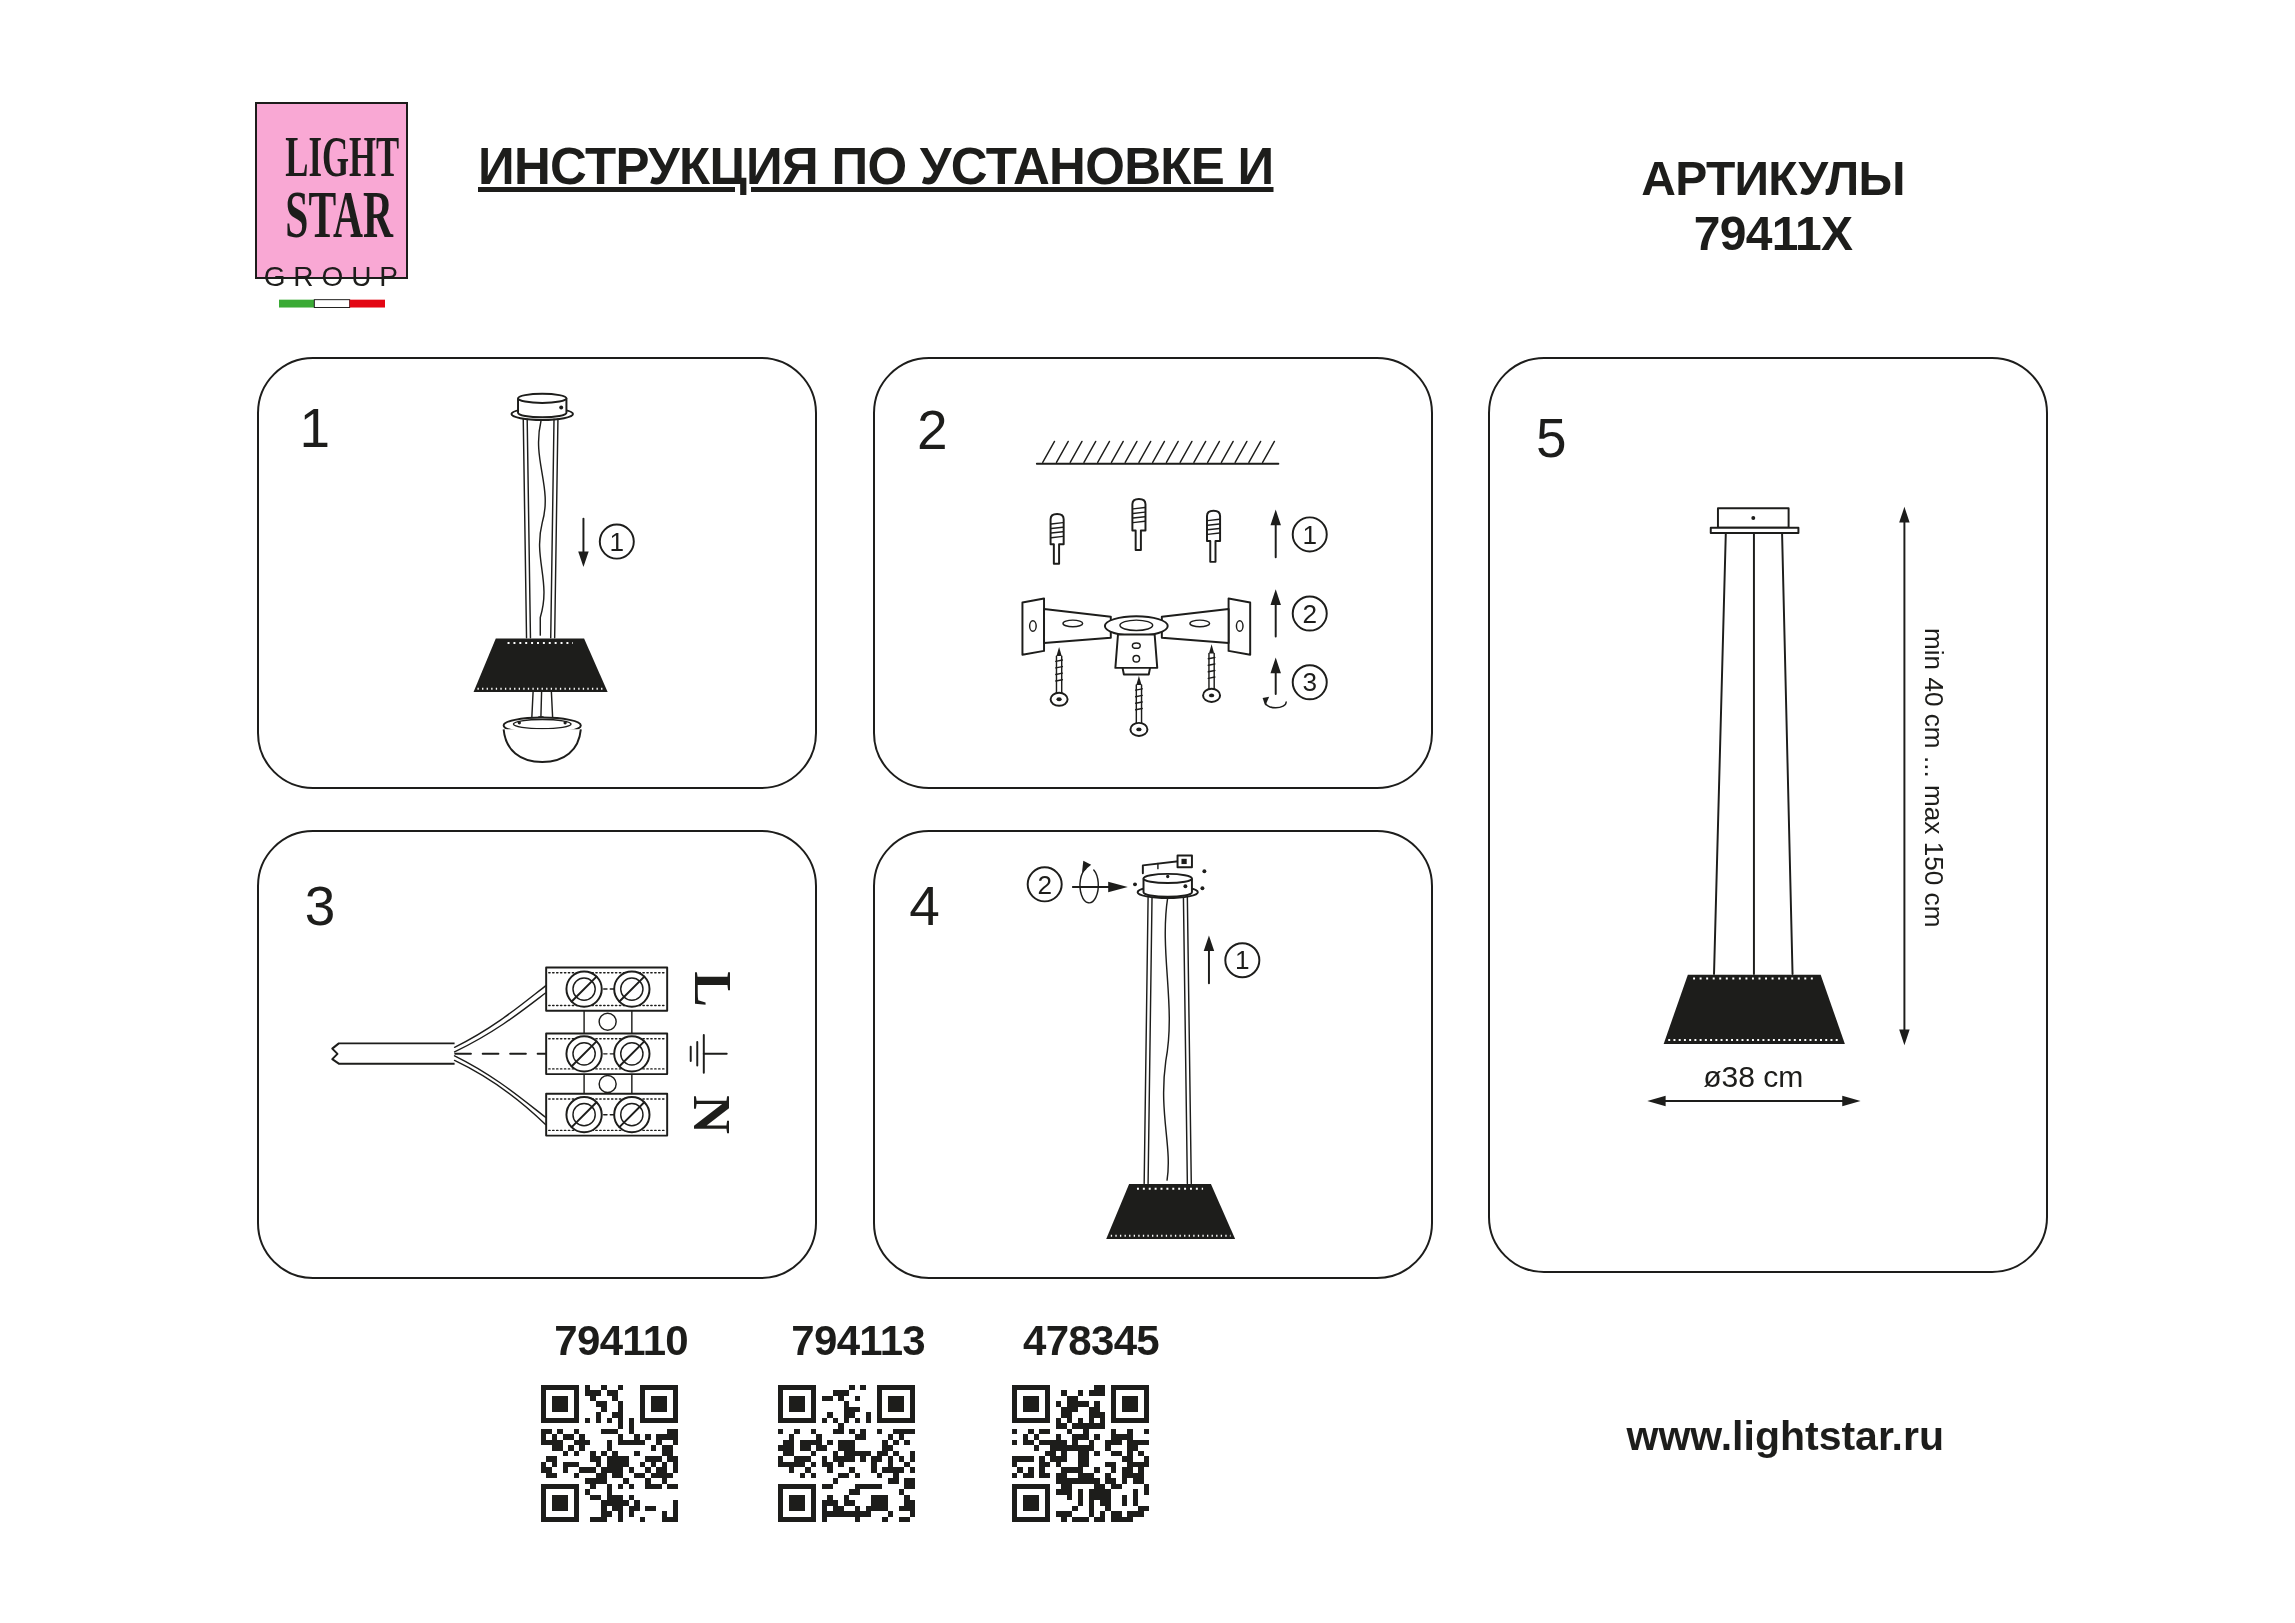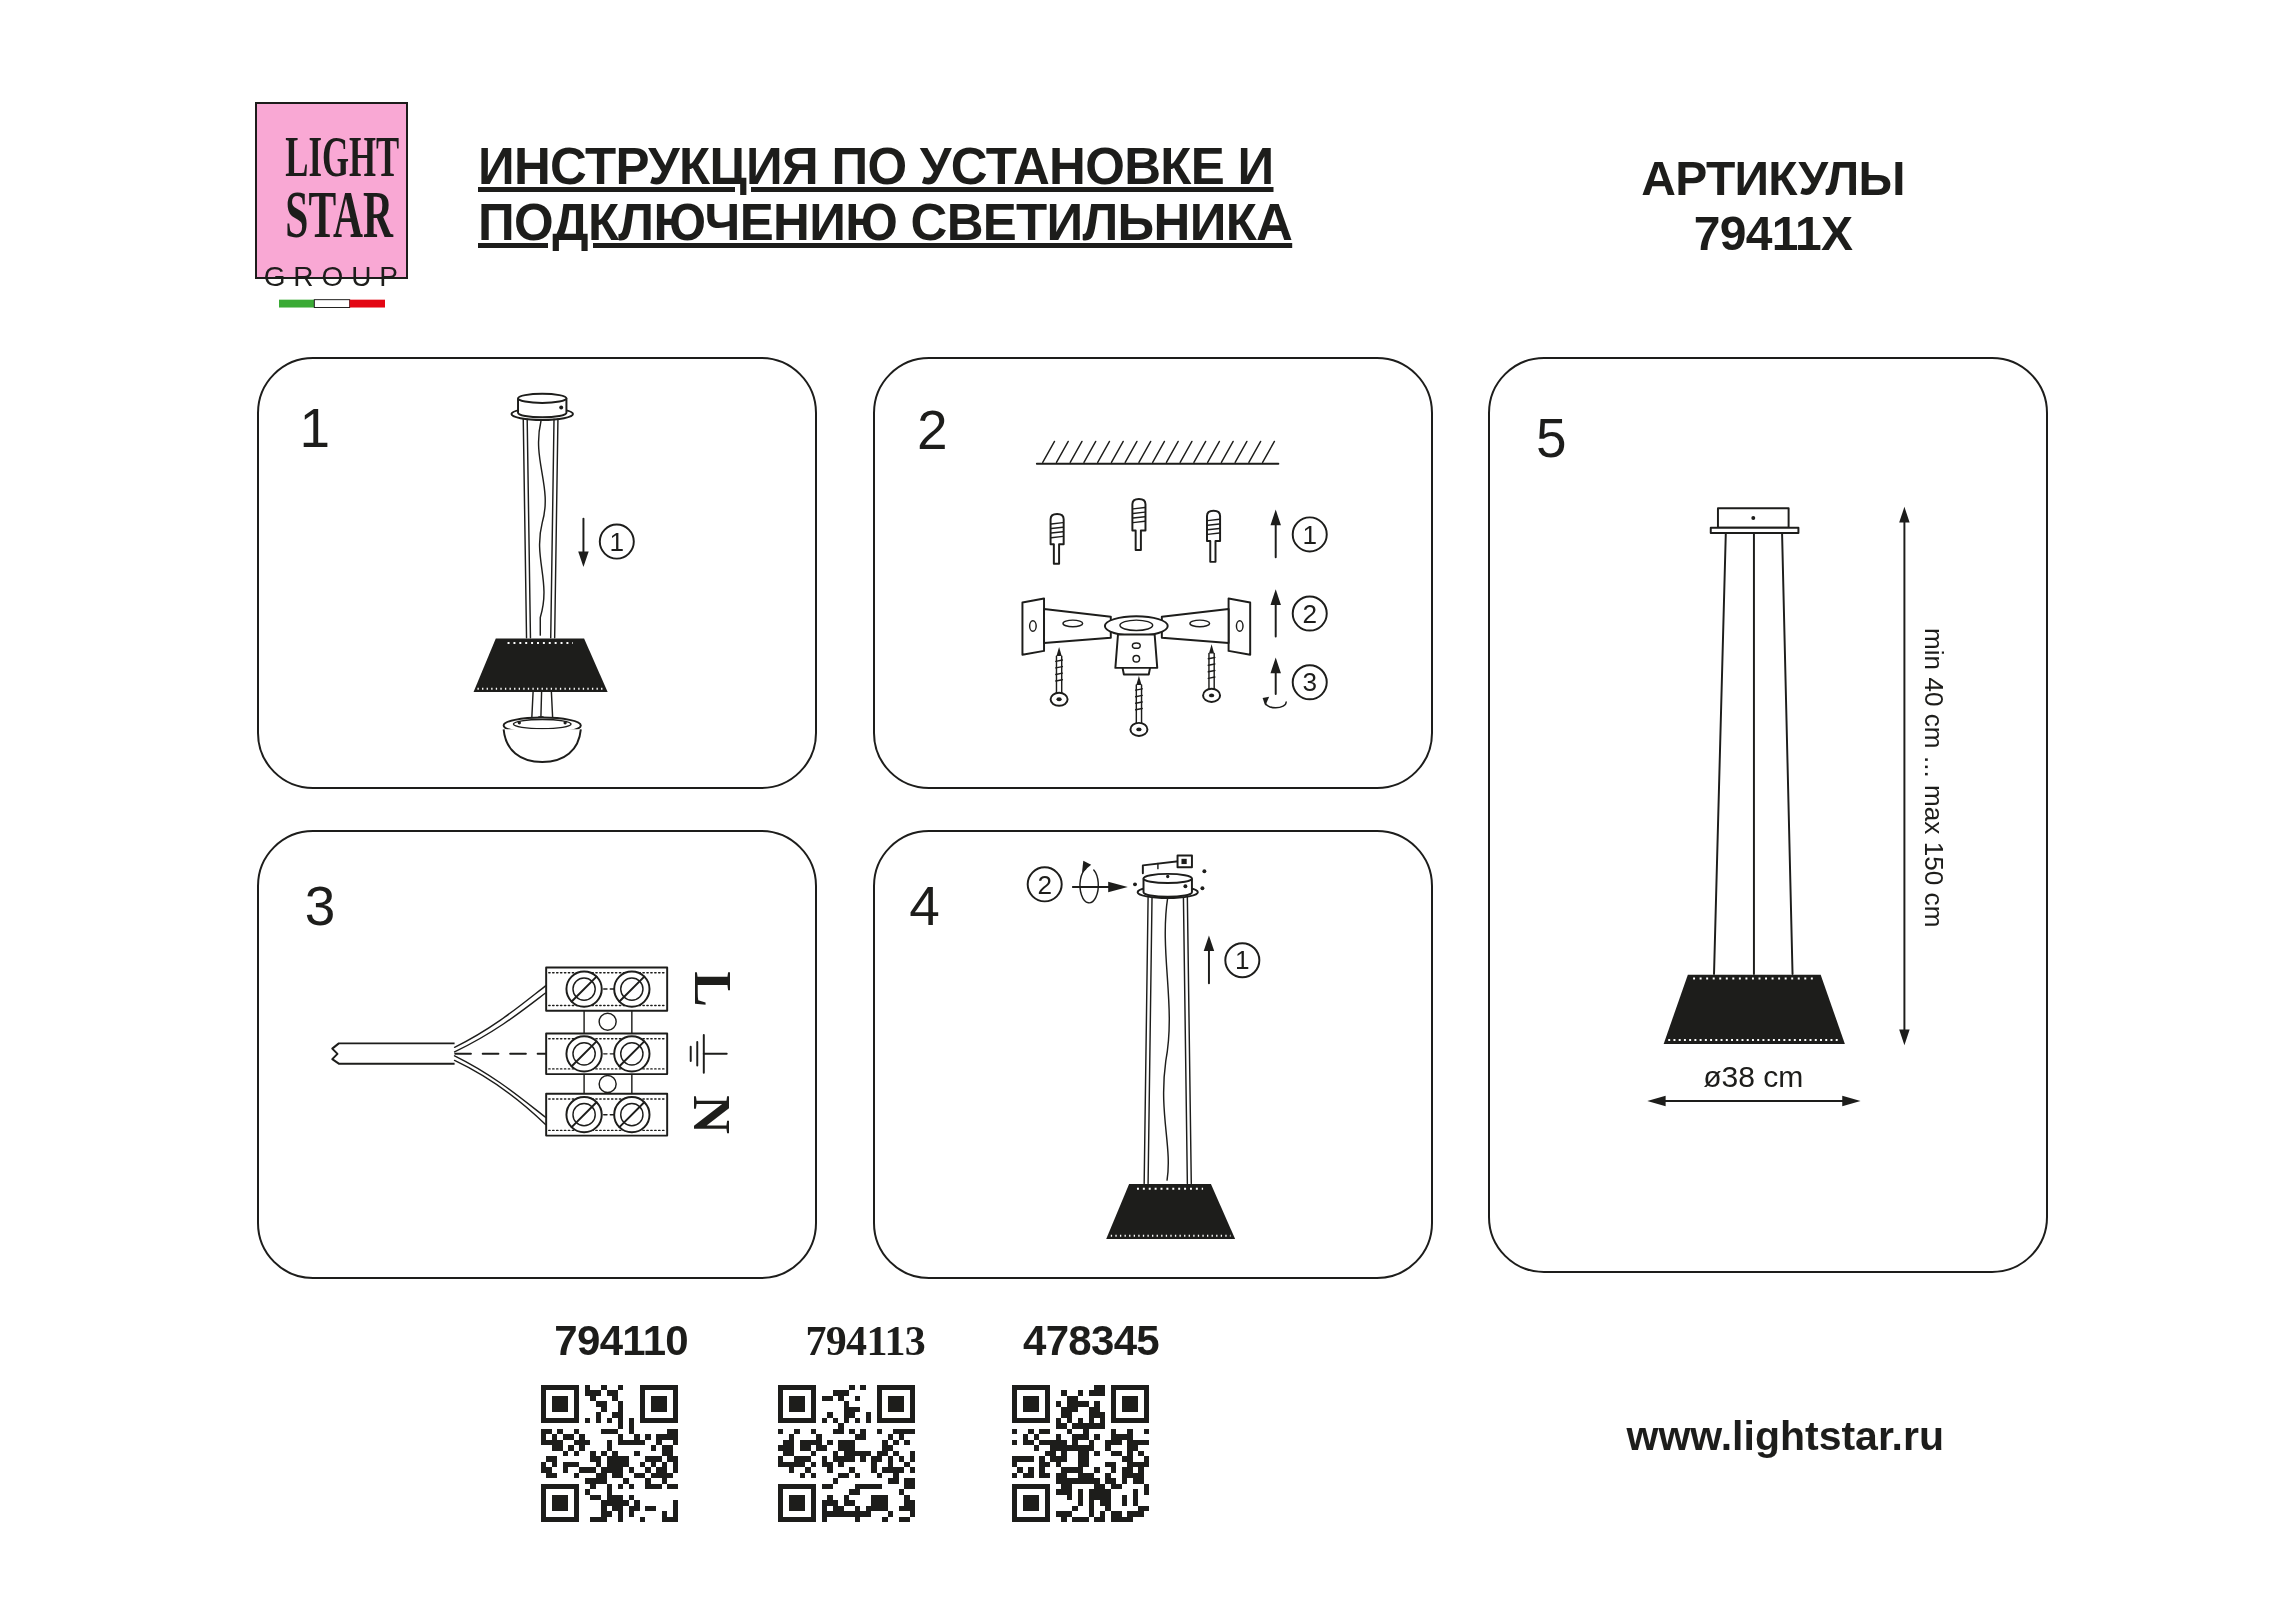--- a/index.html
+++ b/index.html
@@ -67,21 +67,20 @@
   <div class="logo-word logo-l3">GROUP</div>
   <svg class="logo-flag" width="106" height="9.2" viewBox="0 0 162 14">
     <rect x="0" y="1" width="54" height="12" fill="#3aaa35"></rect>
     <rect x="54" y="1" width="54" height="12" stroke="#1d1d1b" stroke-width="1.5" fill="#ffffff"></rect>
     <rect x="108" y="1" width="54" height="12" fill="#e30613"></rect>
   </svg>
 </div>
 
 <div class="abs title">
   <div>ИНСТРУКЦИЯ ПО УСТАНОВКЕ И</div>
-  <div>ПОДКЛЮЧЕНИЮ СВЕТИЛЬНИКА</div>
 </div>
 
 <div class="abs series">
   <div class="series-line2">АРТИКУЛЫ 79411X</div>
 </div>
 
 <div class="abs panel p1">
   <svg viewBox="0 0 850 654">
     <text class="num" x="62" y="134">1</text>
 
@@ -602,21 +601,21 @@
       <rect x="1" y="1" width="5" height="5" fill="#fff"></rect>
       <rect x="2" y="2" width="3" height="3" fill="#1d1d1b"></rect>
       <rect x="18" y="0" width="7" height="7" fill="#1d1d1b"></rect>
       <rect x="19" y="1" width="5" height="5" fill="#fff"></rect>
       <rect x="20" y="2" width="3" height="3" fill="#1d1d1b"></rect>
       <rect x="0" y="18" width="7" height="7" fill="#1d1d1b"></rect>
       <rect x="1" y="19" width="5" height="5" fill="#fff"></rect>
       <rect x="2" y="20" width="3" height="3" fill="#1d1d1b"></rect>
     </svg>
 </div>
-<div class="abs art-col" style="left:768px;font-family:Liberation Serif, serif;">
+<div class="abs art-col" style="left:768px;">
   <div class="art-code">794113</div>
   <svg class="art-qr" viewBox="0 0 25 25" shape-rendering="crispEdges">
       <rect x="13" y="0" width="1" height="1" fill="#1d1d1b"></rect>
       <rect x="15" y="0" width="1" height="1" fill="#1d1d1b"></rect>
       <rect x="10" y="1" width="1" height="1" fill="#1d1d1b"></rect>
       <rect x="11" y="1" width="1" height="1" fill="#1d1d1b"></rect>
       <rect x="12" y="1" width="1" height="1" fill="#1d1d1b"></rect>
       <rect x="8" y="2" width="1" height="1" fill="#1d1d1b"></rect>
       <rect x="9" y="2" width="1" height="1" fill="#1d1d1b"></rect>
       <rect x="11" y="2" width="1" height="1" fill="#1d1d1b"></rect>

